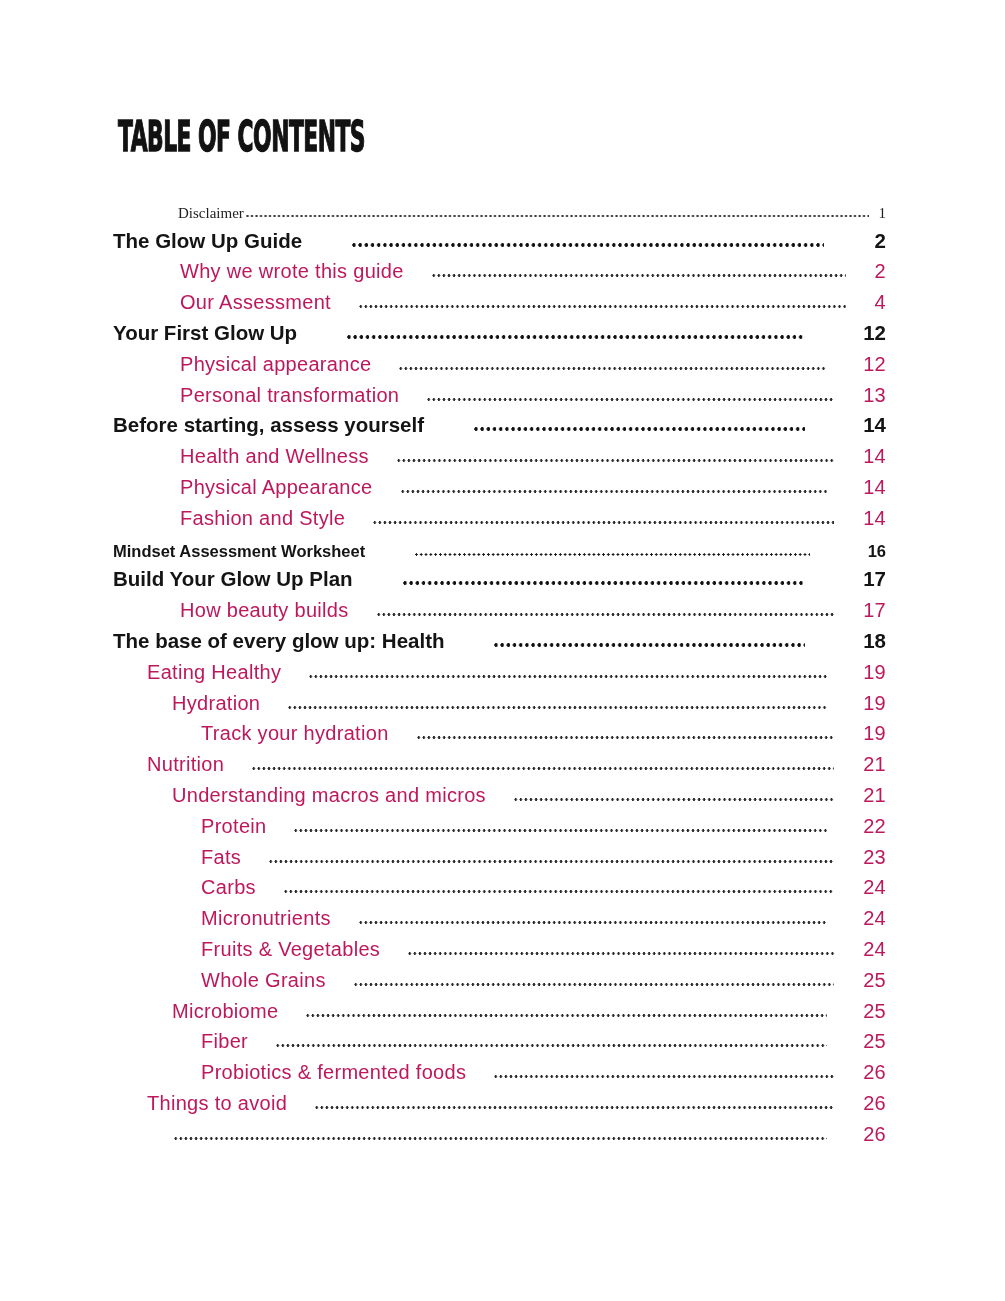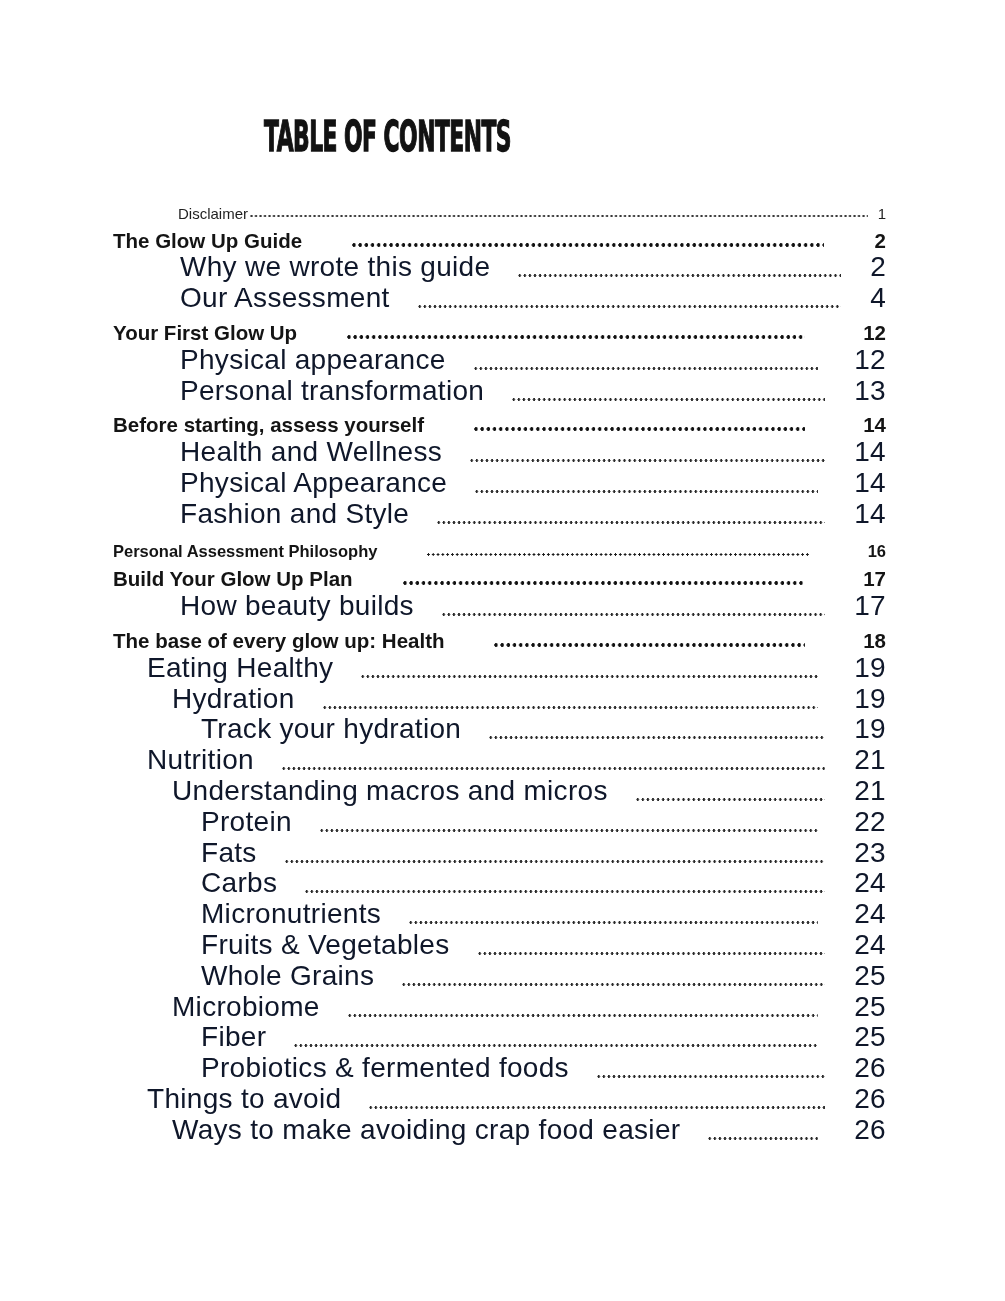--- a/index.html
+++ b/index.html
@@ -6,21 +6,20 @@
   .page {
     position: relative;
     width: 1005px;
     height: 1301px;
     background: #ffffff;
     box-sizing: border-box;
     padding: 120px 119px 0 113px;
     font-family: "Liberation Sans", sans-serif;
     color: #1b1b1b;
     overflow: hidden;
-    text-align: center;
   }
   .doc-title {
     display: inline-block;
     margin: 0 0 0 5px;
     font-family: "DejaVu Sans", sans-serif;
     font-weight: 700;
     font-size: 42px;
     line-height: 34px;
     color: #121212;
     letter-spacing: -1px;
@@ -51,39 +50,39 @@
   .row.gap .num { margin-left: 8px; }
 
   
   .row.st-bold { font-size: 20.5px; font-weight: 700; color: #141414; }
   .row.st-bold .leader {
     height: 6px;
     margin-bottom: 5px;
     background-image: radial-gradient(circle at 2.1px 50%, #101010 1.65px, transparent 1.95px);
     background-size: 6.2px 100%;
   }
-  .row.st-regular { font-size: 28px; font-weight: 400; color: #0f172a; letter-spacing: 0.3px; gap: 26px; }
+  .row.st-regular { font-size: 20px; font-weight: 400; color: #be185d; letter-spacing: 0.3px; gap: 26px; }
   .row.st-small { font-size: 15px; font-weight: 400; color: #1f1f1f; }
   .row.st-small .leader {
     height: 4px;
     margin-bottom: 4px;
     background-image: radial-gradient(circle at 1.4px 50%, #333333 0.95px, transparent 1.2px);
     background-size: 4.5px 100%;
   }
   .row.st-smallbold { font-size: 16.5px; font-weight: 700; color: #141414; }
   .row.st-smallbold .leader {
     height: 4.5px;
     margin-bottom: 4px;
     background-image: radial-gradient(circle at 1.5px 50%, #1a1a1a 1.05px, transparent 1.3px);
     background-size: 4.8px 100%;
   }
 
   
   .lv-root { padding-left: 0; gap: 48px; }
-  .lv-disc { padding-left: 65px; }
+  .lv-disc { padding-left: 65px; font-family: Liberation Serif, serif; }
   .lv-sub  { padding-left: 67px; }
   .lv-h2   { padding-left: 34px; }
   .lv-h3   { padding-left: 59px; }
   .lv-h4   { padding-left: 88px; }
 </style>
 </head>
 <body>
 
 <div class="page">
   <h1 class="doc-title">TABLE OF CONTENTS</h1>
@@ -138,21 +137,21 @@
     <span class="lbl">Physical Appearance</span>
     <span class="leader"></span>
     <span class="num">14</span>
   </div>
       <div class="row st-regular lv-sub">
     <span class="lbl">Fashion and Style</span>
     <span class="leader"></span>
     <span class="num">14</span>
   </div>
       <div class="row st-smallbold lv-root gap">
-    <span class="lbl">Personal Assessment Philosophy</span>
+    <span class="lbl">Mindset Assessment Worksheet</span>
     <span class="leader"></span>
     <span class="num">16</span>
   </div>
       <div class="row st-bold lv-root gap">
     <span class="lbl">Build Your Glow Up Plan</span>
     <span class="leader"></span>
     <span class="num">17</span>
   </div>
       <div class="row st-regular lv-sub">
     <span class="lbl">How beauty builds</span>
@@ -233,18 +232,17 @@
     <span class="lbl">Probiotics &amp; fermented foods</span>
     <span class="leader"></span>
     <span class="num">26</span>
   </div>
       <div class="row st-regular lv-h2">
     <span class="lbl">Things to avoid</span>
     <span class="leader"></span>
     <span class="num">26</span>
   </div>
       <div class="row st-regular lv-h3 gap">
-    <span class="lbl">Ways to make avoiding crap food easier</span>
     <span class="leader"></span>
     <span class="num">26</span>
   </div>
     </div>
 </div>
 
 </body></html>

